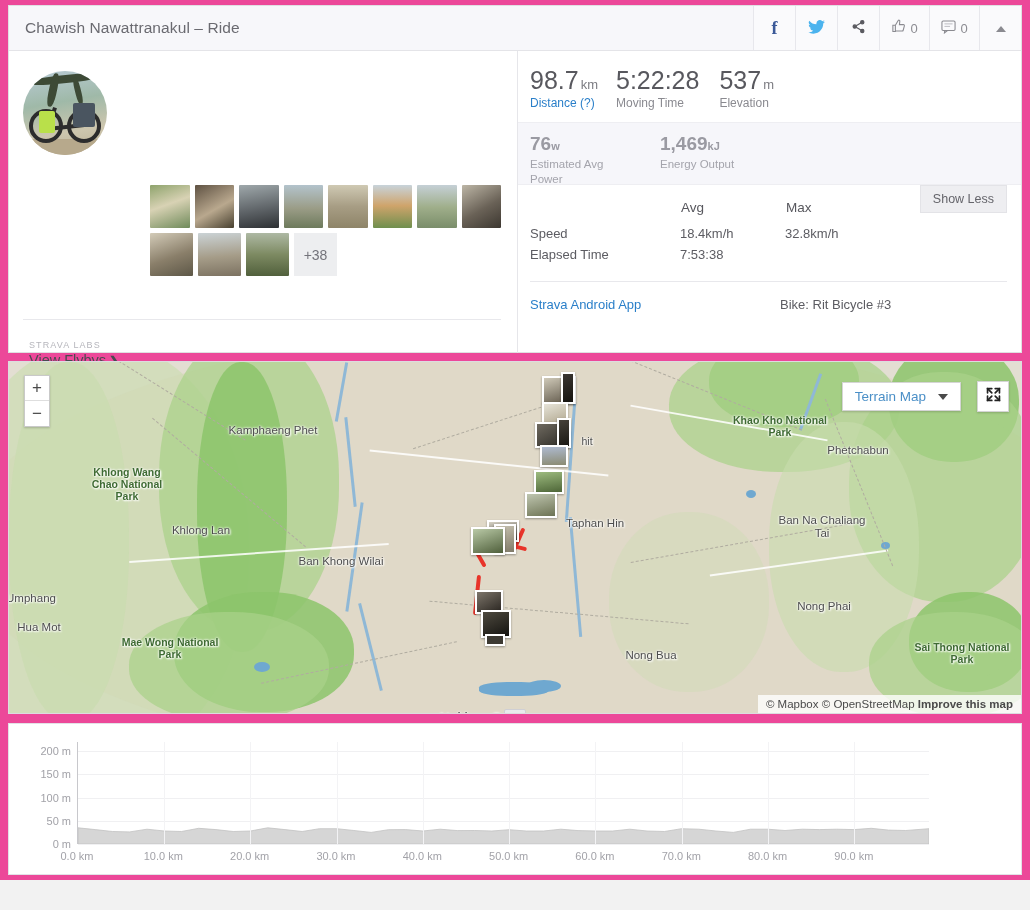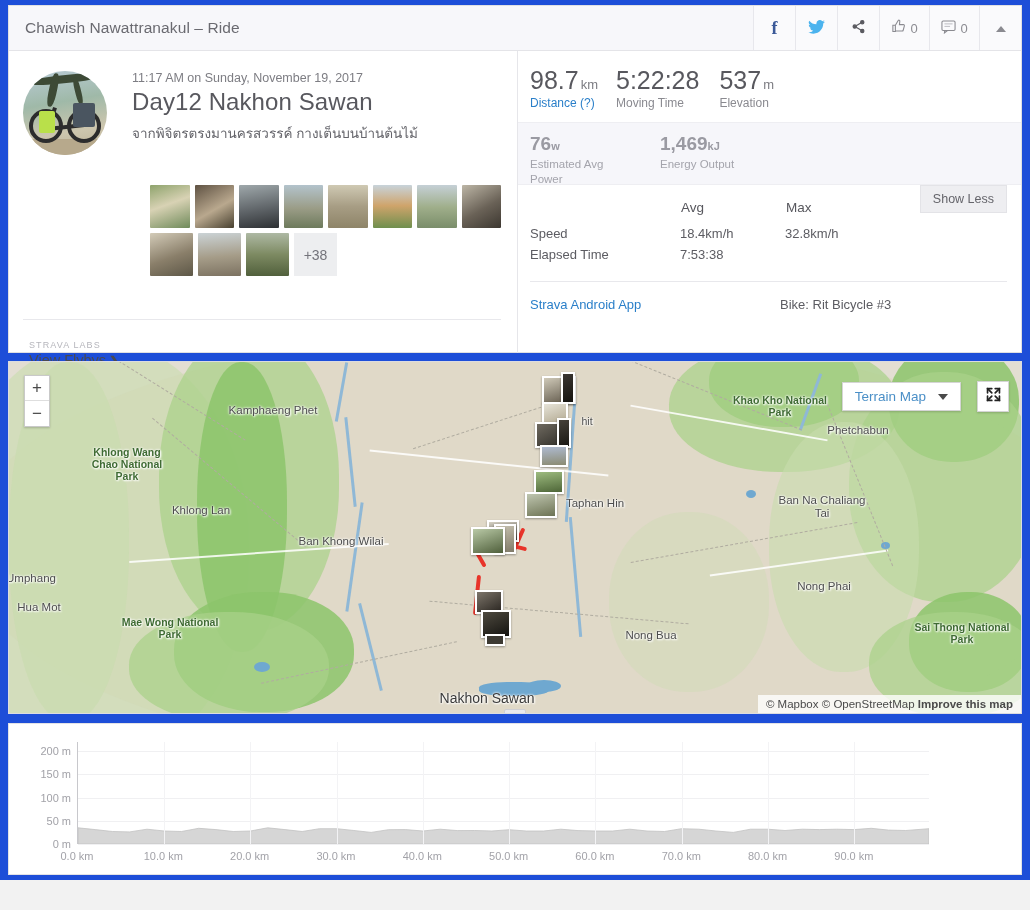--- a/index.html
+++ b/index.html
@@ -3,21 +3,21 @@
 <meta charset="utf-8">
 <style>
   * { box-sizing: border-box; }
   html, body {
     margin: 0; padding: 0;
     width: 1030px; height: 910px;
     background: #f4f4f4;
     font-family: "Liberation Sans", sans-serif;
     overflow: hidden;
   }
-  .page { position: relative; width: 1030px; height: 910px; background: #1d4ed8; }
+  .page { position: relative; width: 1030px; height: 910px; background: #ec4899; }
 
   
   .card {
     position: absolute; left: 8px; top: 5px; width: 1014px; height: 348px;
     background: #fff; border: 1px solid #e0e0e2;
   }
   .titlebar {
     position: relative; height: 45px; background: #f7f7fa;
     border-bottom: 1px solid #e4e4e8;
     display: flex; align-items: center;
@@ -125,20 +125,21 @@
   .beige  { background: #ded7c5; opacity: .8; }
   .river { position: absolute; background: #8fb8d6; }
   .road { position: absolute; background: #fff; opacity: .85; }
   .dashline { position: absolute; border-top: 1px dashed #b0aca0; }
   .lake { position: absolute; background: #6fa8d0; border-radius: 50%; }
 
   .map-label {
     position: absolute; font-size: 11.5px; color: #4d4d4d; white-space: nowrap;
     text-shadow: 0 0 3px #fff, 0 0 2px #fff, 1px 1px 2px #fff; text-align: center;
     line-height: 1.15;
+    margin-top: 20px;
   }
   .map-label.park { color: #3f6b33; font-weight: bold; font-size: 10.5px; }
   .map-label.city { font-size: 14px; color: #3a3a3a; }
   .map-label.small { font-size: 10.5px; }
   .map-label.bold { font-weight: normal; }
 
   .zoom-ctl {
     position: absolute; left: 15px; top: 13px; width: 26px; background: #fff;
     border: 1px solid #c9c9c9; box-shadow: 0 1px 2px rgba(0,0,0,.2);
   }
@@ -261,25 +262,20 @@
             <div class="branch b1"></div>
               <div class="branch b2"></div>
               <div class="branch b3"></div>
             <div class="ground"></div>
             <div class="wheel w1"></div>
               <div class="wheel w2"></div>
             <div class="frame"></div>
               <div class="frame2"></div>
             <div class="pann"></div>
               <div class="bag"></div>
-          </div>
-          <div class="lp-meta">
-            <div class="ts">11:17 AM on Sunday, November 19, 2017</div>
-            <h1 class="act-title">Day12 Nakhon Sawan</h1>
-            <div class="act-desc">จากพิจิตรตรงมานครสวรรค์ กางเต็นบนบ้านต้นไม้</div>
           </div>
         </div>
 
         <div class="photos">
           <div class="photo-row">
             <div class="thumb" style="background:linear-gradient(160deg,#8ea36c,#d8d2b4 45%,#6f8a5a)"></div>
             <div class="thumb" style="background:linear-gradient(150deg,#5e5142,#b9a88e 55%,#47402f)"></div>
             <div class="thumb" style="background:linear-gradient(170deg,#9fa8ab,#5a5f63 60%,#2d3033)"></div>
             <div class="thumb" style="background:linear-gradient(180deg,#b3c3cc,#9a9c86 55%,#6d7a5c)"></div>
             <div class="thumb" style="background:linear-gradient(180deg,#cfc9b3,#a79d84 50%,#8e8468)"></div>

